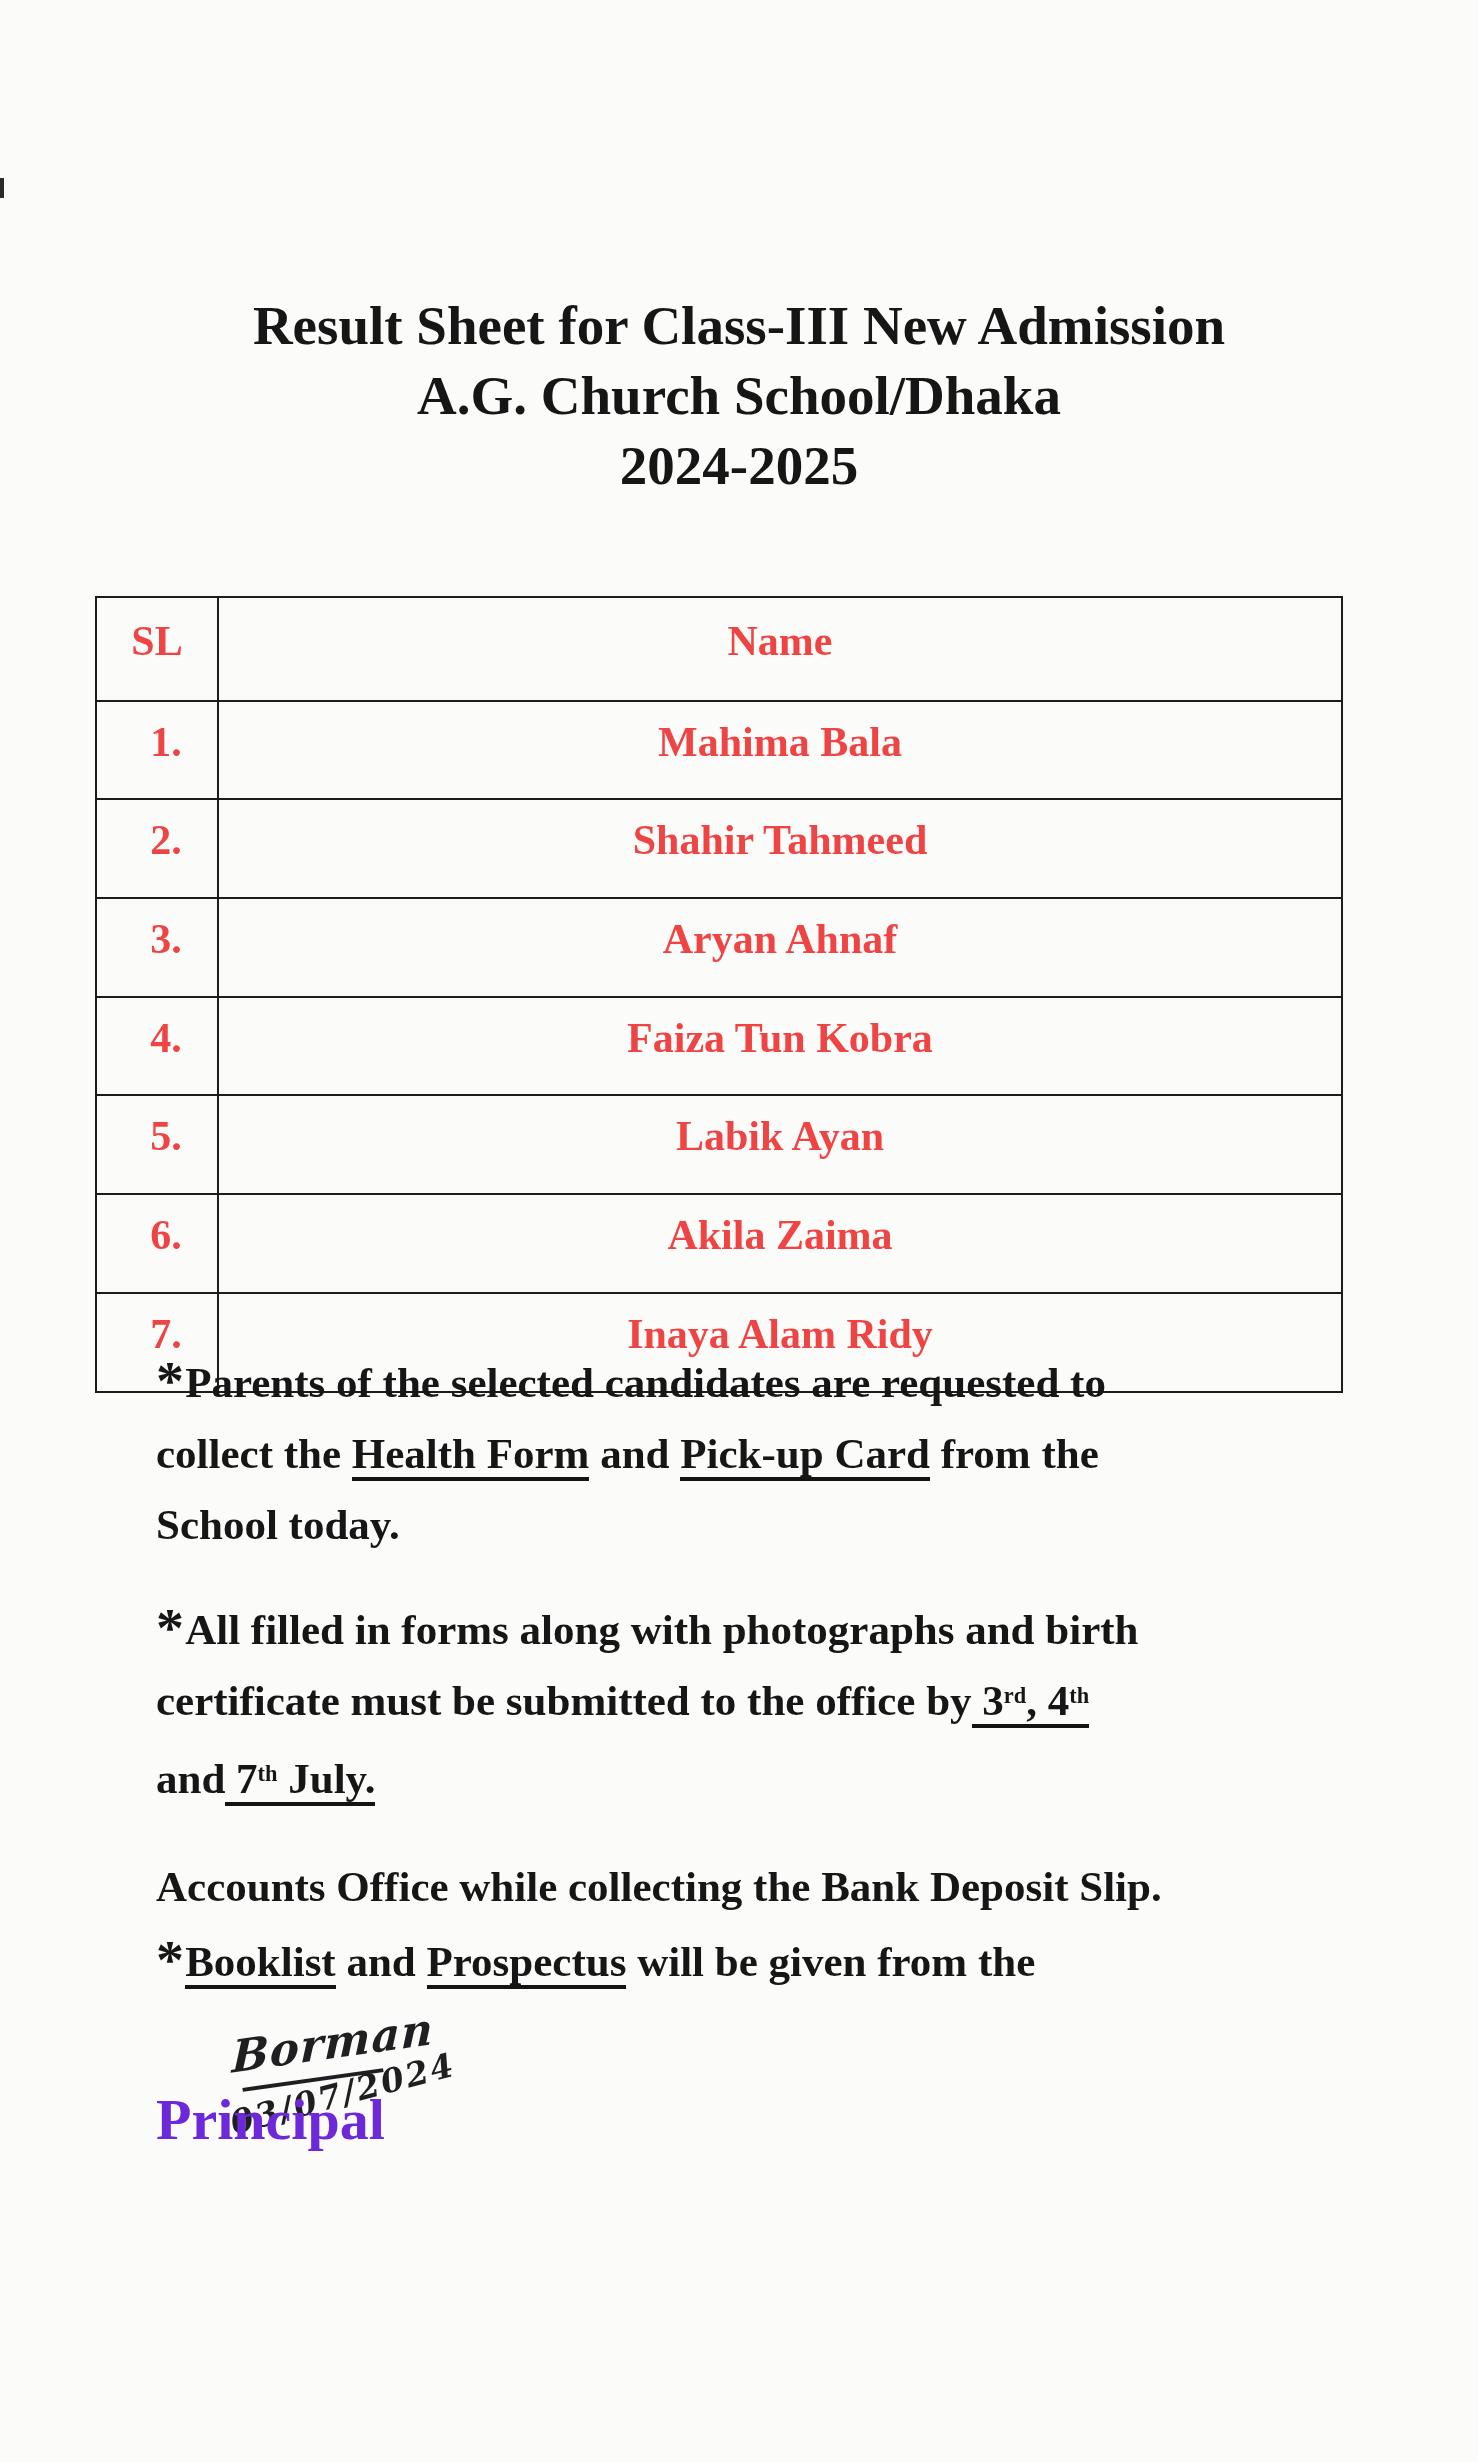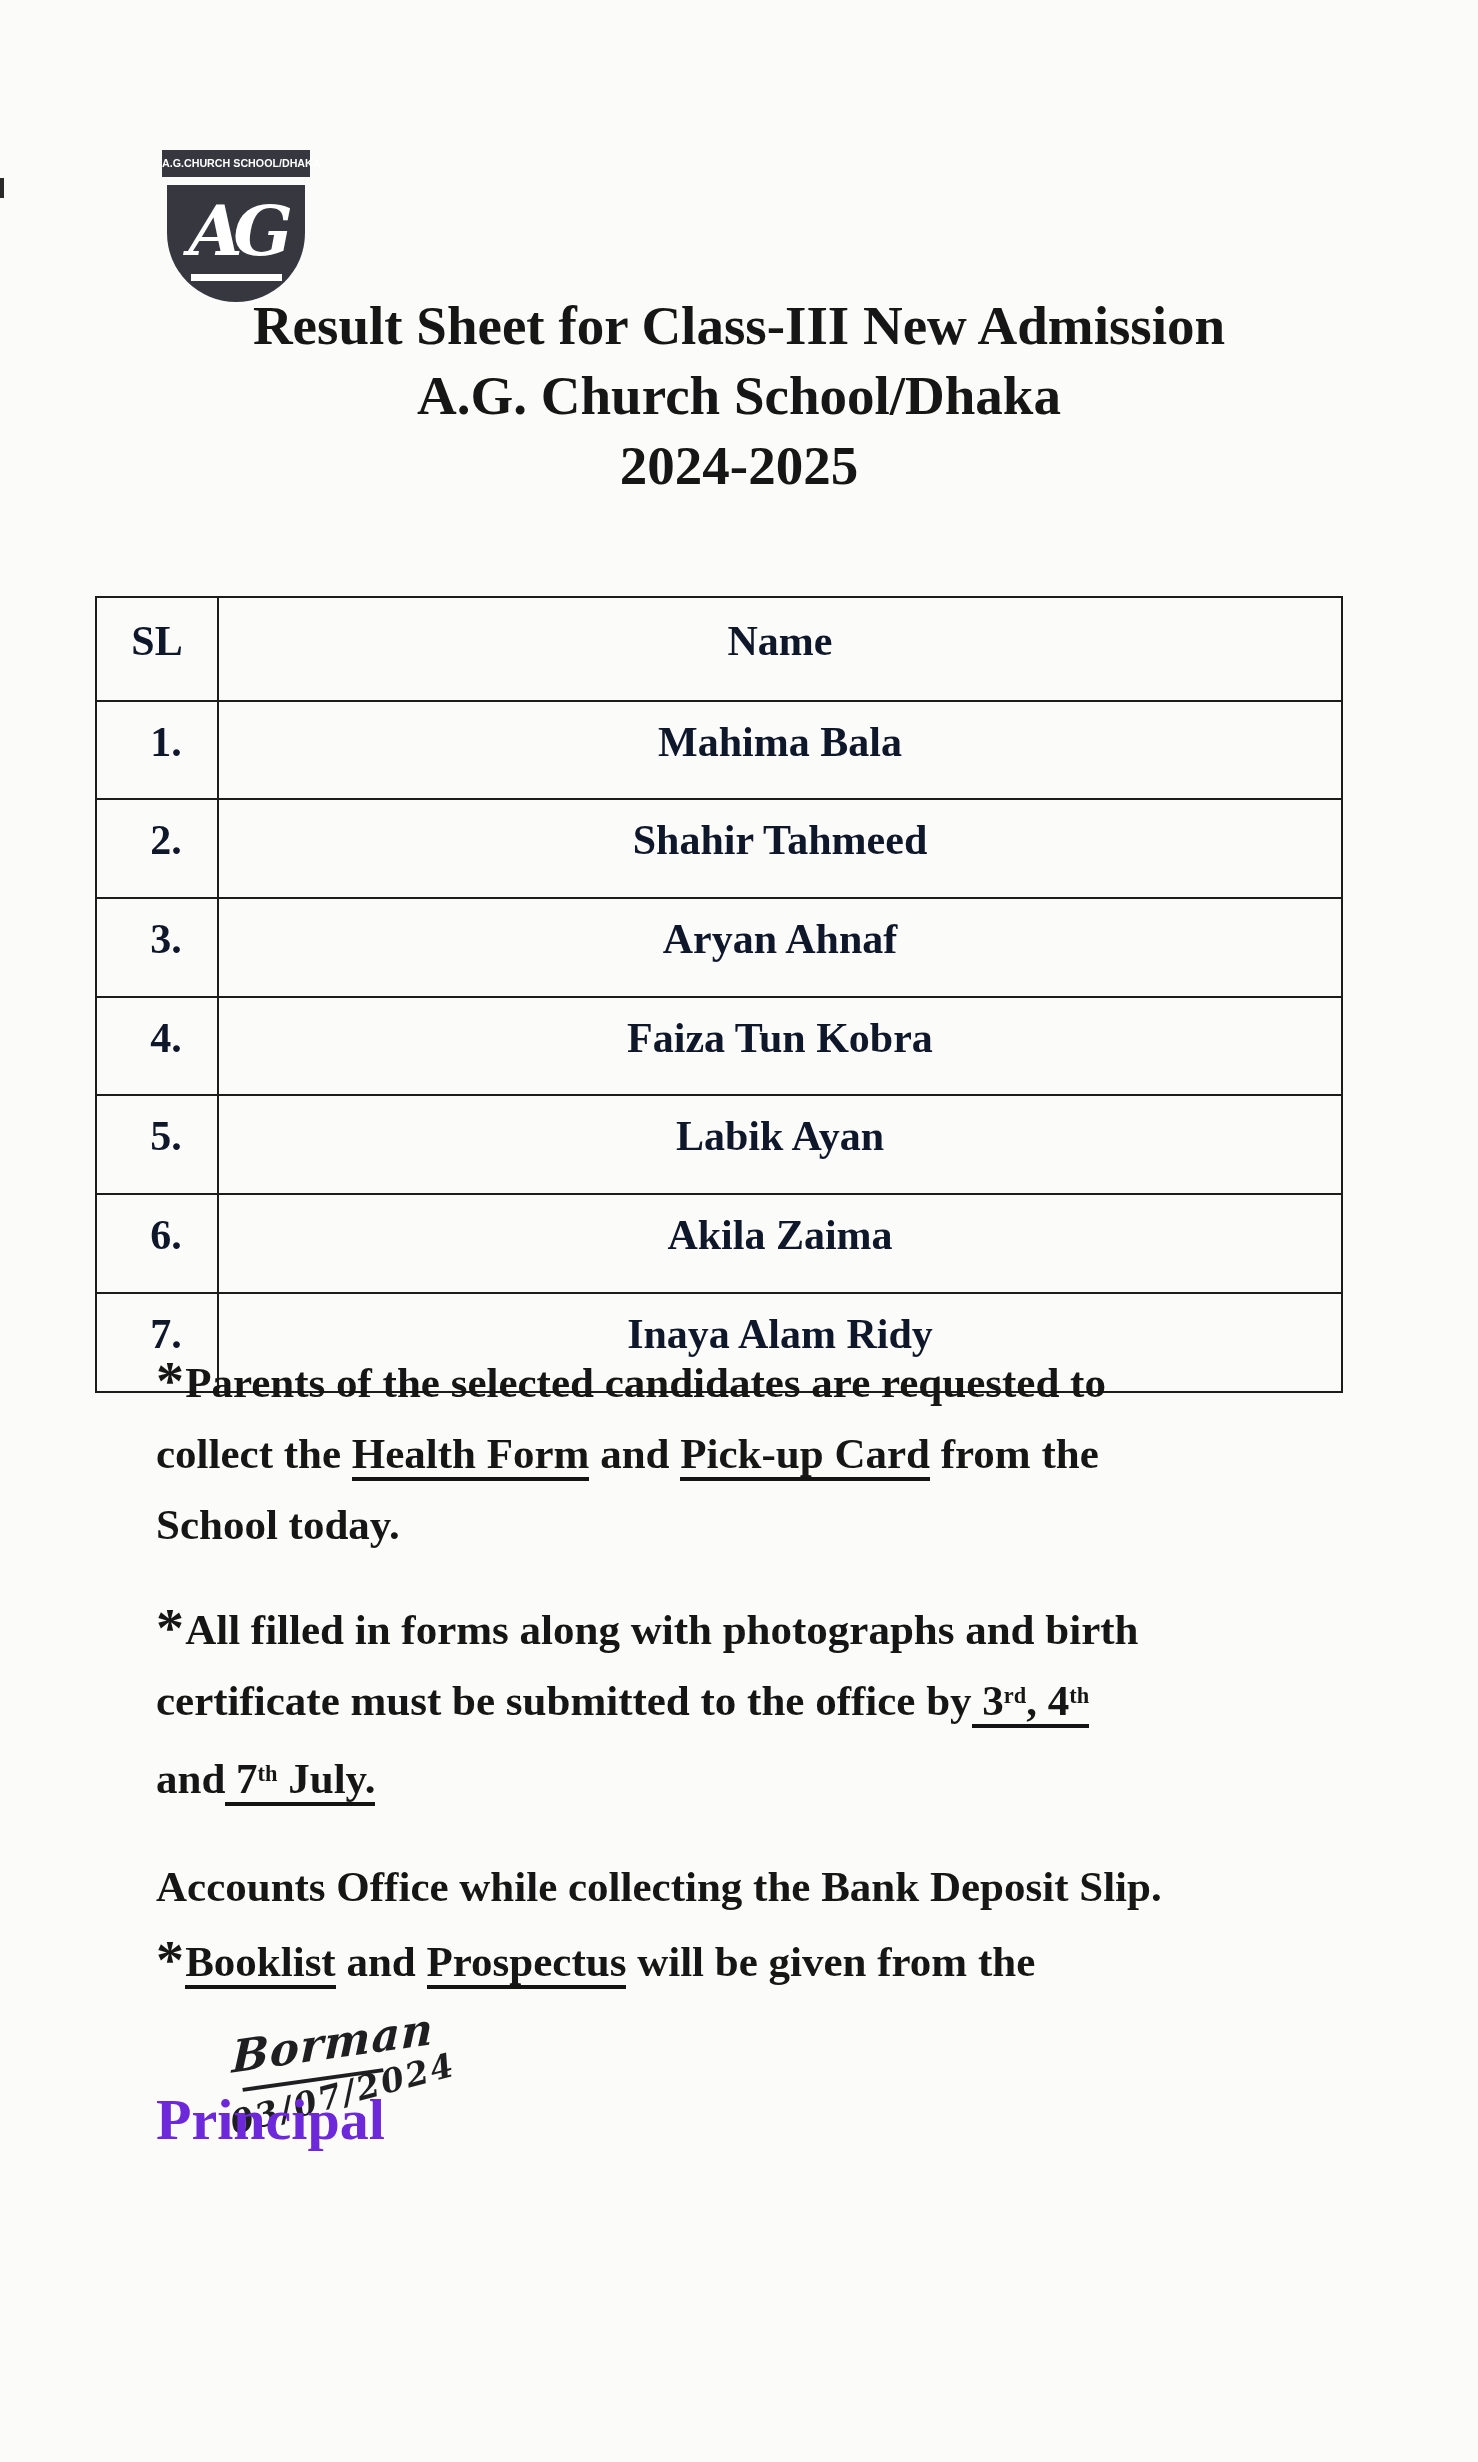--- a/index.html
+++ b/index.html
@@ -36,21 +36,21 @@
   
   .title{
     position:absolute;left:0;width:1478px;top:291px;text-align:center;
     font-weight:bold;color:#161616;
   }
   .title-line{font-size:55px;line-height:70px;white-space:nowrap;}
   
   .sheet-table{
     position:absolute;left:95px;top:596px;width:1248px;
     border-collapse:collapse;table-layout:fixed;
-    font-weight:bold;font-size:42px;color:#0f172a;padding-left:19px;
+    font-weight:bold;font-size:42px;color:#ef4444;padding-left:19px;
   }
   .sheet-table col.col-sl{width:122px;}
   .sheet-table th,.sheet-table td{
     border:2.4px solid #1c1c1c;text-align:center;vertical-align:middle;
     padding:0 0 16.7px 0;
   }
   .sheet-table th{height:85px;}
   .sheet-table td{height:80px;}
   .sheet-table td.sl{padding-left:18px;}
   
@@ -90,27 +90,20 @@
     position:absolute;left:0;top:178px;width:4.2px;height:20px;background:#2a2a2a;
   }
 </style>
 </head>
 <body>
 
 <div class="page">
 
   <div class="scan-speck"></div>
 
-  <div class="logo">
-    <div class="logo-banner">A.G.CHURCH SCHOOL/DHAKA</div>
-    <div class="logo-shield">
-      <div class="logo-monogram">AG</div>
-      <div class="logo-underbar"></div>
-    </div>
-  </div>
 
   <div class="title">
     <div class="title-line">Result Sheet for Class-III New Admission</div>
     <div class="title-line">A.G. Church School/Dhaka</div>
     <div class="title-line">2024-2025</div>
   </div>
 
   <table class="sheet-table">
     <colgroup>
         <col class="col-sl">

